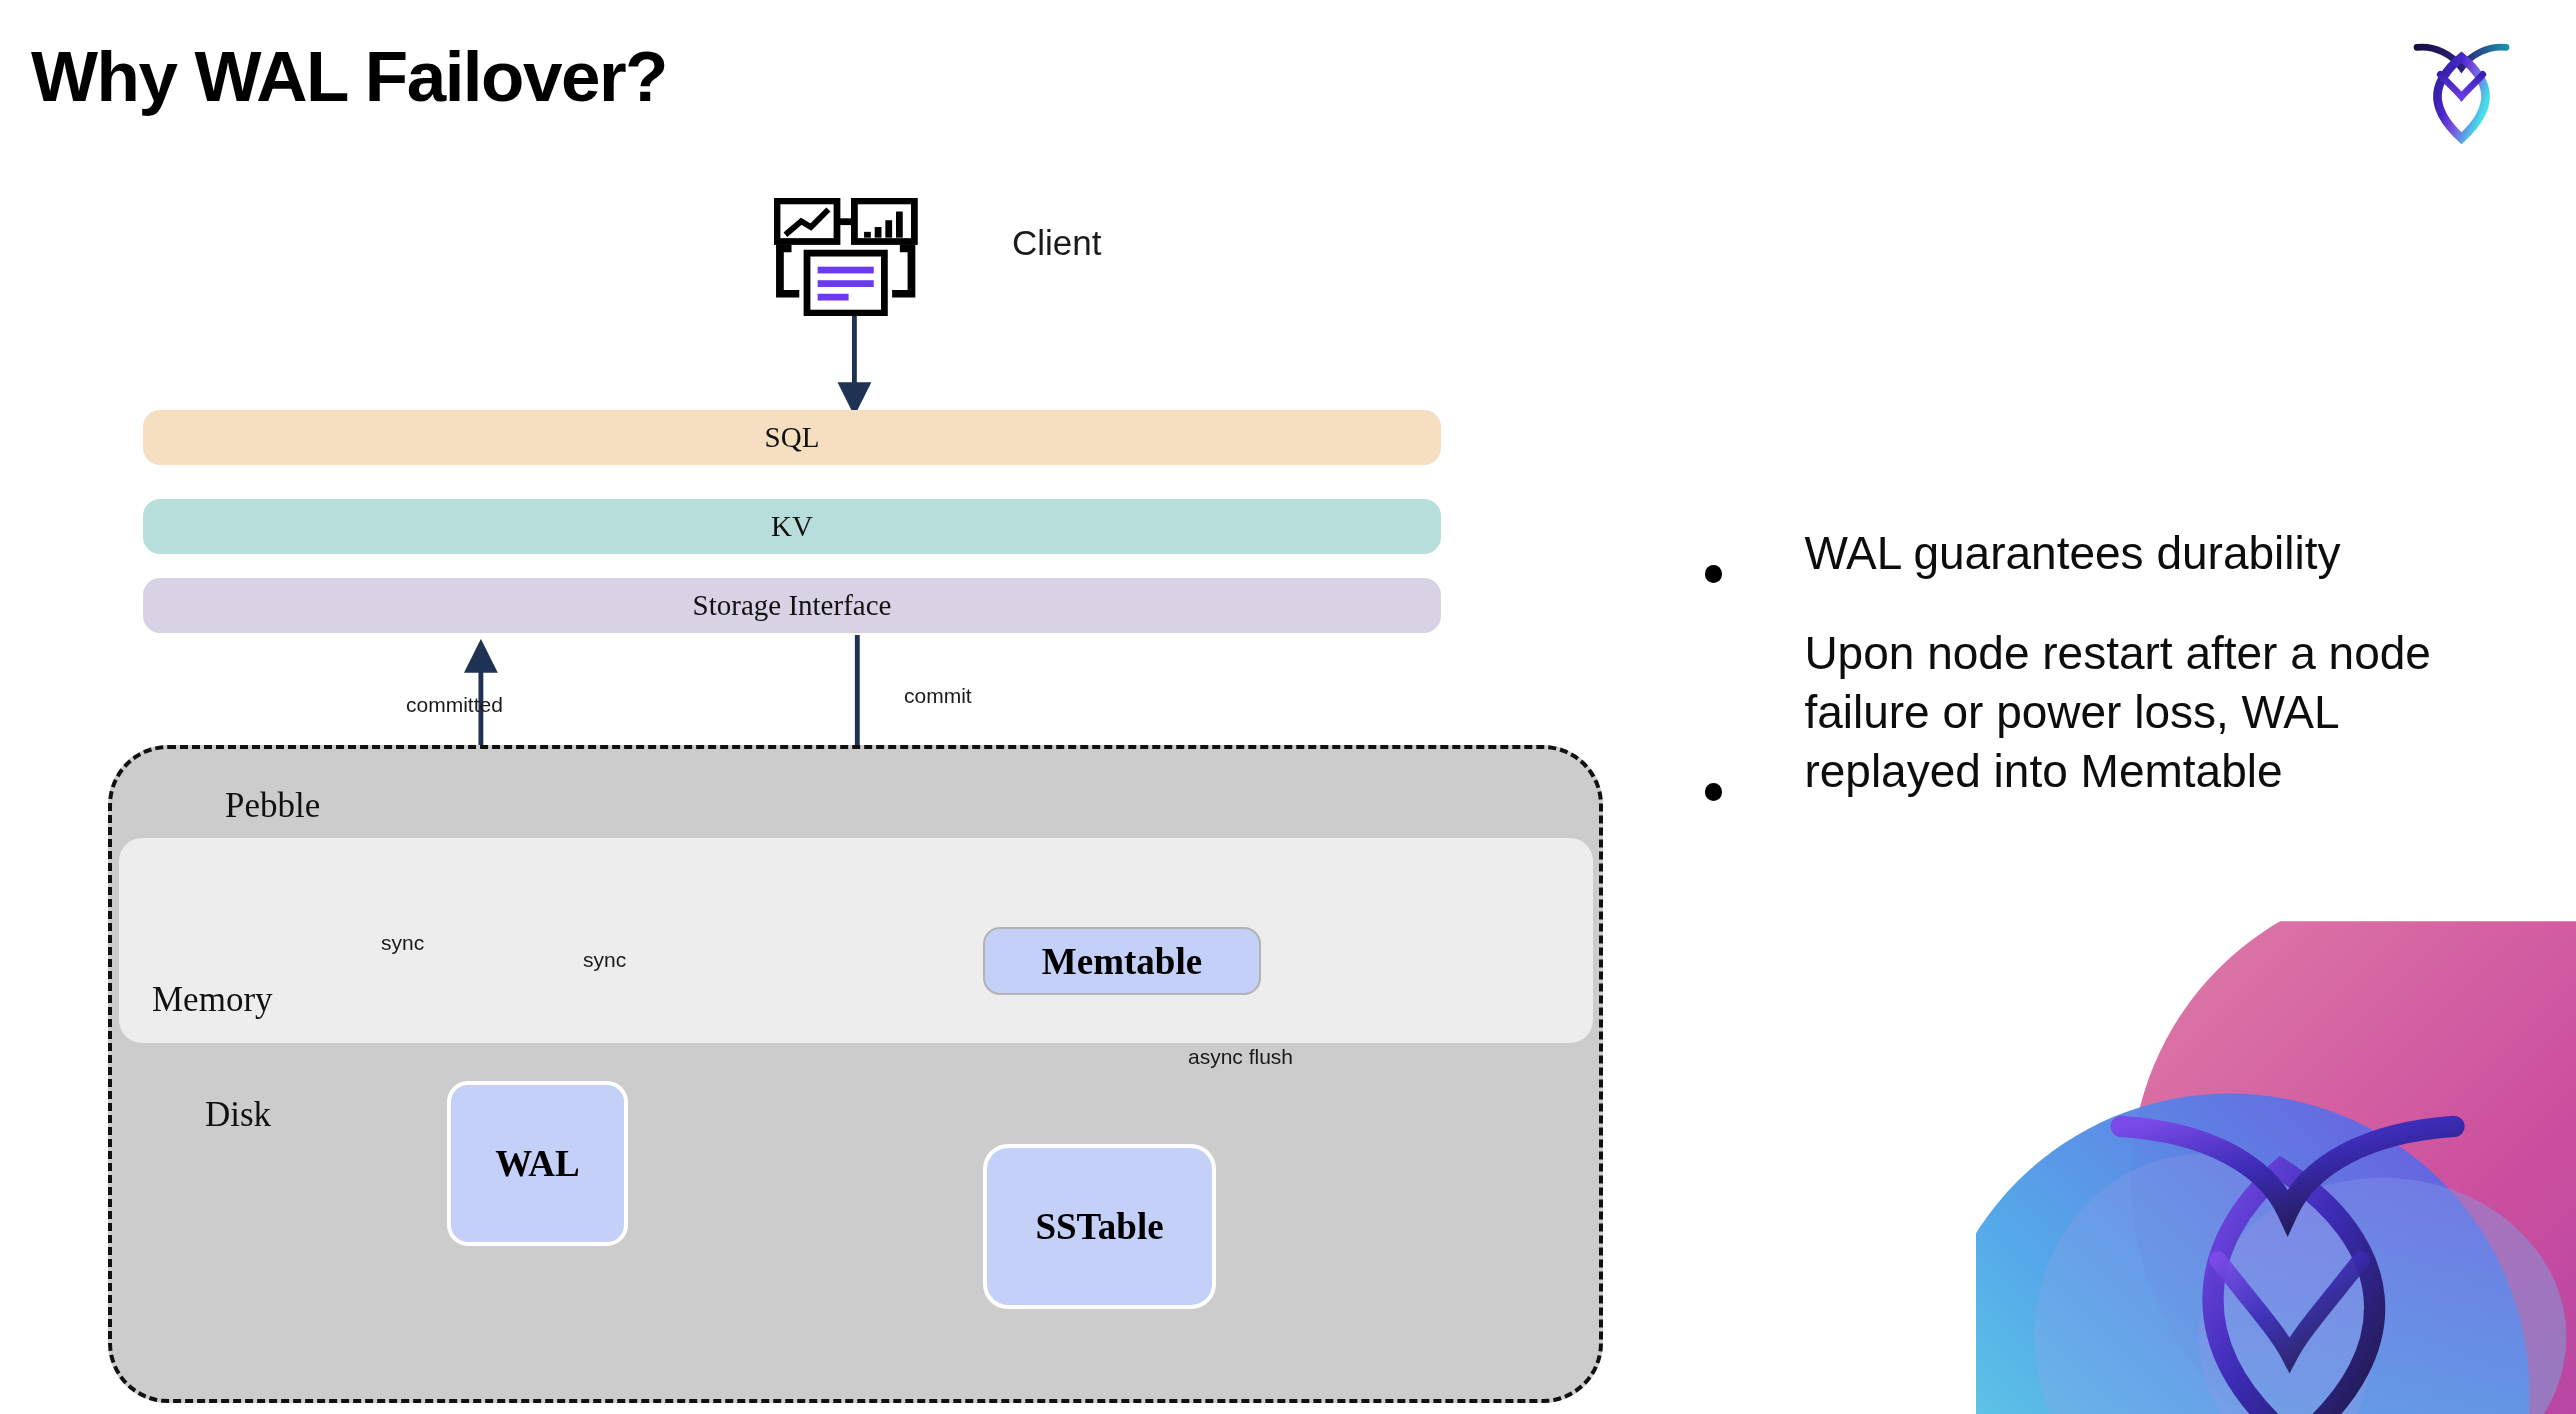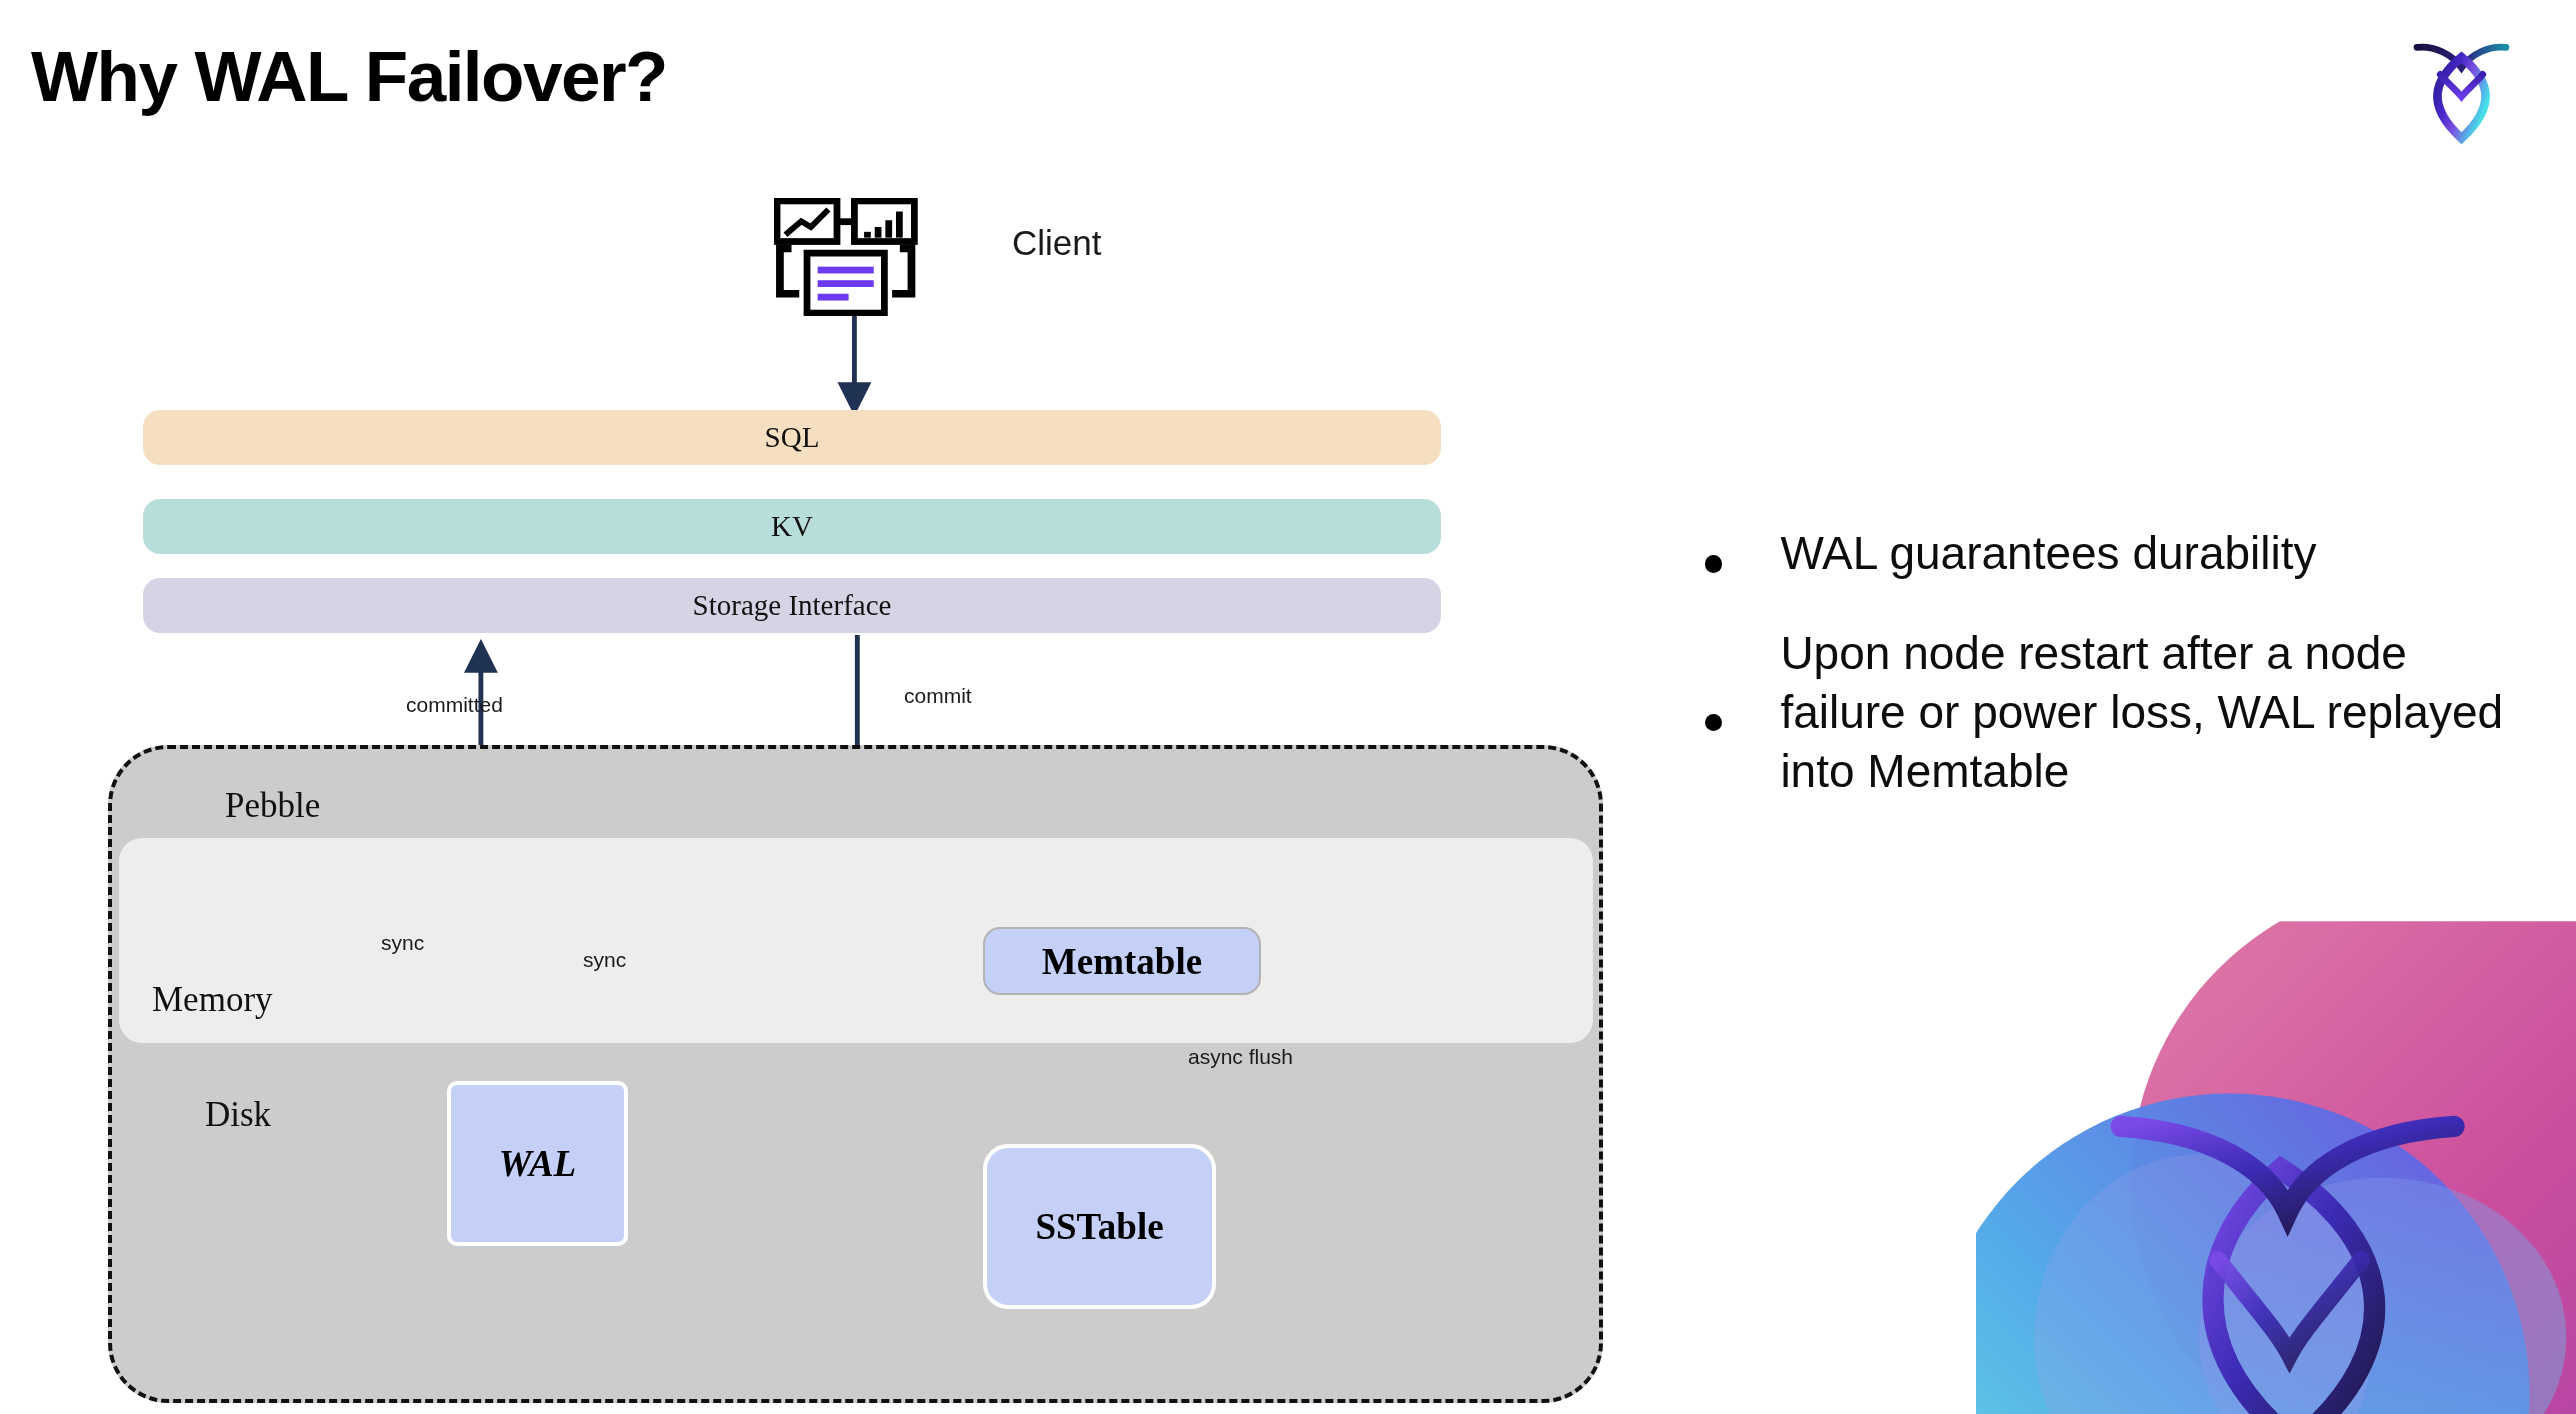--- a/index.html
+++ b/index.html
@@ -133,22 +133,21 @@
   #node-memtable {
     left: 983px; top: 927px;
     width: 278px; height: 68px;
     border: 2.9px solid #B3B3B3;
     border-radius: 17px;
   }
   #node-wal {
     left: 447px; top: 1081px;
     width: 181px; height: 165px;
     border: 4.8px solid #FFFFFF;
-    border-radius: 10px;
-    font-style: italic;
+    border-radius: 21px;
   }
   #node-sstable {
     left: 983px; top: 1144px;
     width: 233px; height: 165px;
     border: 4.8px solid #FFFFFF;
     border-radius: 25px;
   }
 
   
   .edge-label {
@@ -184,22 +183,23 @@
 
   
   #bullet-list {
     position: absolute;
     left: 1705px;
     top: 524px;
     width: 803px;
   }
   .bullet-item {
     display: flex;
-    align-items: center;
+    align-items: flex-end;
     margin-bottom: 41px;
+    gap: 24px;
   }
   .bullet-dot {
     width: 17.4px;
     height: 17.4px;
     border-radius: 50%;
     background: #000000;
     flex: 0 0 auto;
     margin-top: 21px;
     margin-right: 58px;
   }

